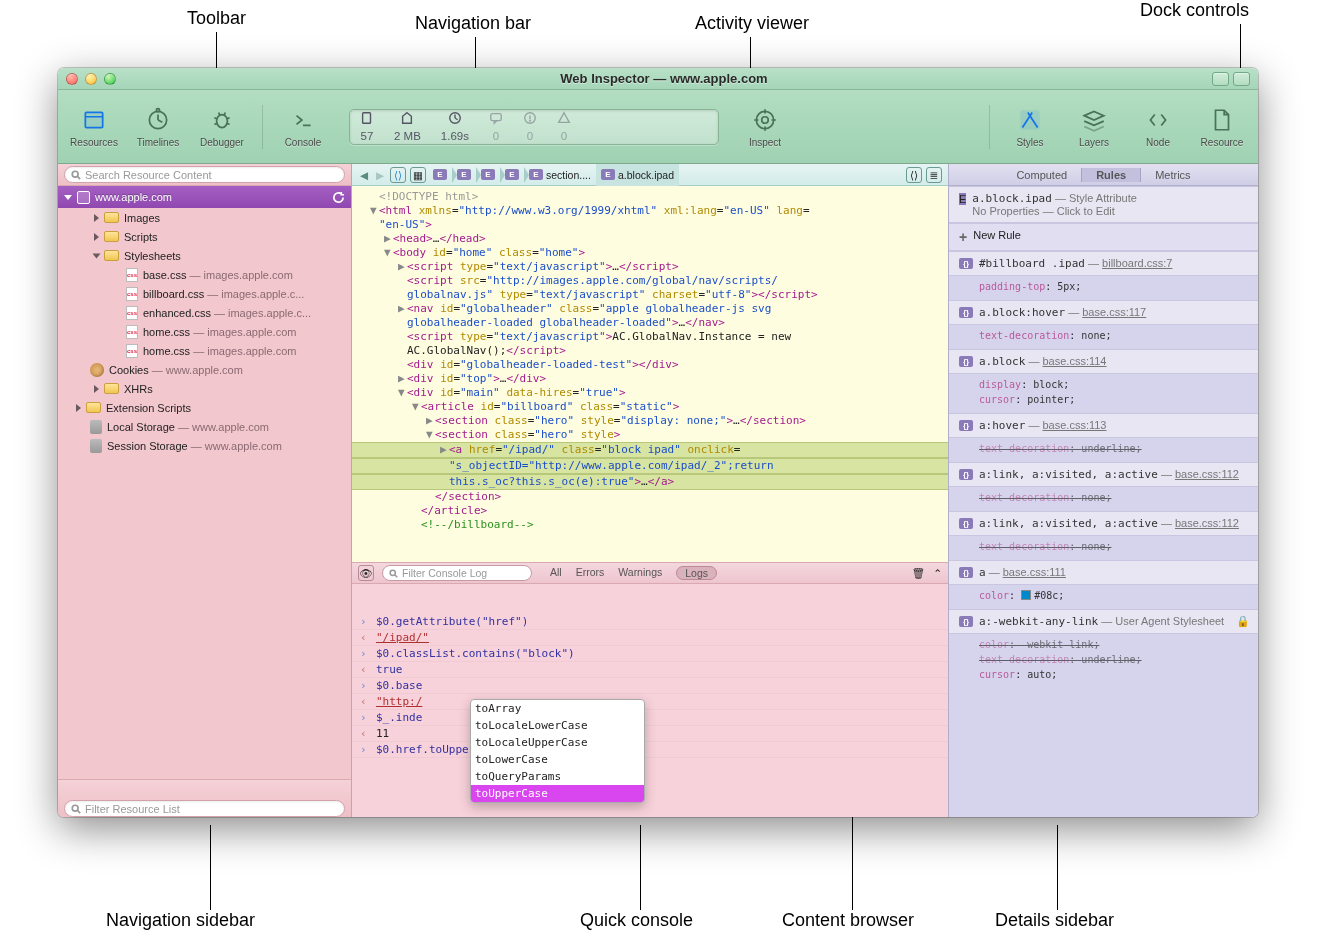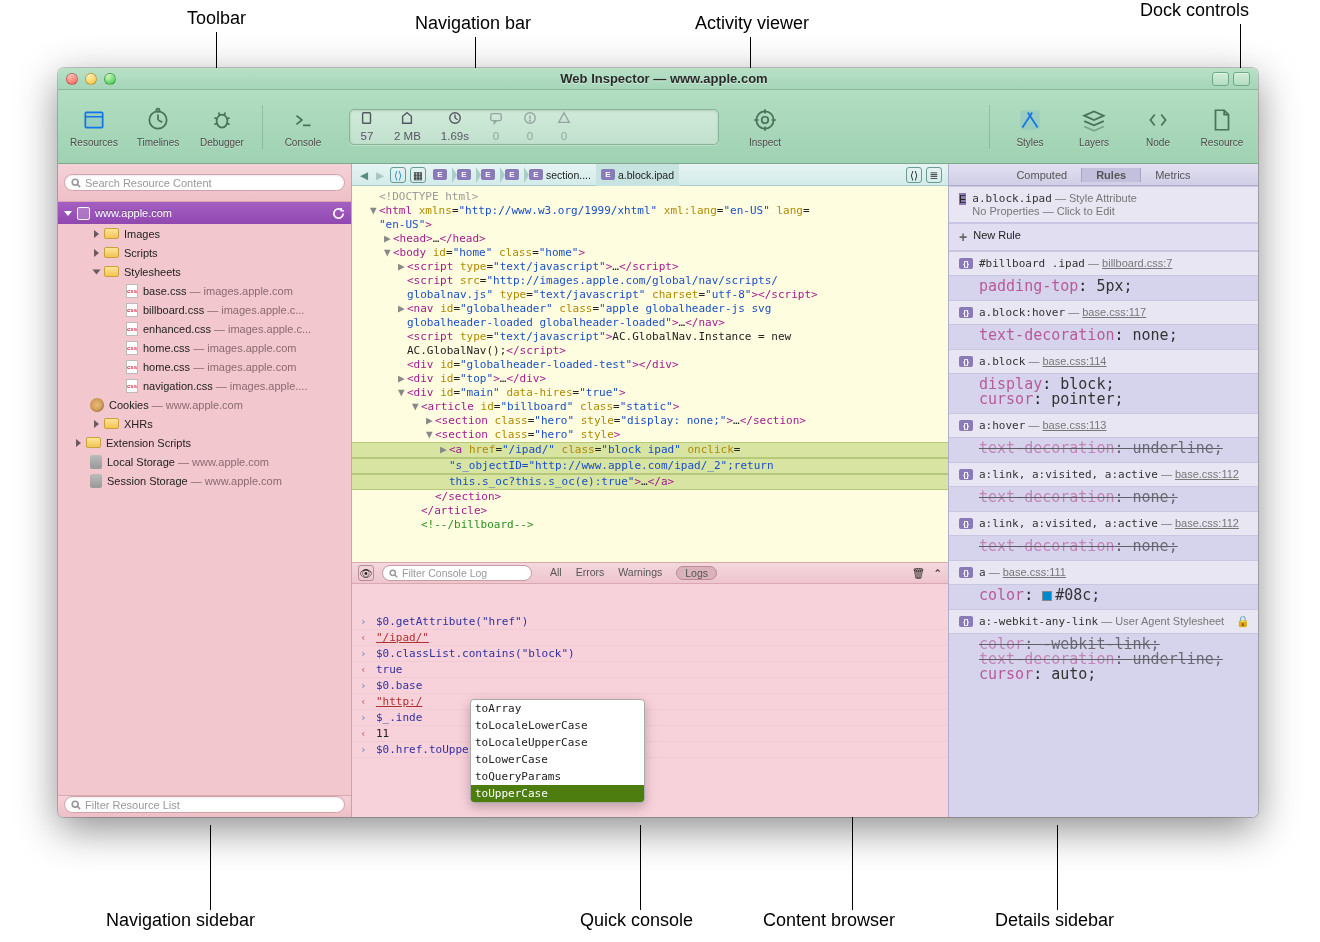--- a/index.html
+++ b/index.html
@@ -29,41 +29,41 @@
   .tsep{width:1px;height:44px;background:rgba(0,0,0,0.13);margin:0 8px;}
   .activity{ flex:none; margin:0 14px; height:36px; min-width:370px; background:linear-gradient(#d0ead9,#c1e1cd); border:1px solid #88b396; border-radius:5px; box-shadow:inset 0 1px 3px rgba(0,0,0,0.12),0 1px 0 rgba(255,255,255,0.3); display:flex; align-items:center; padding:0 10px; gap:20px; font-size:11.5px; color:#556;}
   .activity .stat{display:flex;align-items:center;gap:5px;flex-direction:column;}
   .activity .stat.mut{opacity:0.45;}
   .activity svg{width:14px;height:14px;stroke:#556;fill:none;stroke-width:1.6;}
   .tspacer{flex:1;}
   
   .body{display:flex; height:calc(100% - 22px - 74px);}
   
   .nav{ width:294px; background:#f2c7cd; border-right:1px solid #cfa0a9; display:flex; flex-direction:column;}
-  .searchbar{height:38px; background:linear-gradient(#f4d2d7,#eebfc6); border-bottom:1px solid #d9a8b1; display:flex; align-items:center; padding:0 6px;}
+  .searchbar{height:22px; background:linear-gradient(#f4d2d7,#eebfc6); border-bottom:1px solid #d9a8b1; display:flex; align-items:center; padding:0 6px;}
   .searchfield{flex:1; height:17px; border-radius:9px; background:#fff; border:1px solid #d0a2aa; box-shadow:inset 0 1px 2px rgba(0,0,0,0.08); display:flex; align-items:center; padding:0 6px; gap:4px; color:#999;}
   .searchfield svg{width:10px;height:10px;stroke:#999;fill:none;stroke-width:2;}
   .tree{flex:1; overflow:auto; font-size:11px; padding-top:0;}
   .treehdr{height:22px;background:linear-gradient(#a55fc2,#9048b0);color:#fff;display:flex;align-items:center;gap:5px;padding:0 6px;font-size:11px;text-shadow:0 -1px 0 rgba(0,0,0,0.3);}
   .treehdr .disc{width:0;height:0;border-left:4px solid transparent;border-right:4px solid transparent;border-top:5px solid #fff;}
   .reload{margin-left:auto;width:13px;height:13px;}
   .reload svg{width:13px;height:13px;stroke:#fff;fill:none;stroke-width:1.8;}
   .trow{height:19px;display:flex;align-items:center;gap:5px;padding-left:18px;position:relative;}
   .trow.l2{padding-left:36px;}
   .trow.l3{padding-left:54px;}
   .disc2{width:0;height:0;border-top:4px solid transparent;border-bottom:4px solid transparent;border-left:5px solid #6a5a60;display:inline-block;}
   .disc2.open{transform:rotate(90deg);}
   .fico{width:15px;height:14px;display:flex;align-items:center;justify-content:center;}
   .fico.folder{background:linear-gradient(#ffe49a,#f0c552);border:1px solid #c9a03c;border-radius:2px;width:15px;height:11px;}
   .fico.css{background:#fff;border:1px solid #bbb;width:12px;height:14px;font-size:6px;color:#d24;display:flex;align-items:center;justify-content:center;font-weight:bold;}
   .fico.cookie{width:14px;height:14px;border-radius:50%;background:radial-gradient(#e8b878,#c88a44);box-shadow:inset -1px -1px 2px rgba(0,0,0,0.2);}
   .fico.db{width:12px;height:14px;background:linear-gradient(#bbb,#999);border-radius:2px;}
   .trow .txt{white-space:nowrap;overflow:hidden;text-overflow:ellipsis;}
   .trow .sub{color:#8a6a72;}
-  .filterbar{height:22px;background:linear-gradient(#f4d2d7,#eebfc6);border-top:1px solid #d9a8b1;display:flex;align-items:flex-start;padding:0 6px;}
+  .filterbar{height:38px;background:linear-gradient(#f4d2d7,#eebfc6);border-top:1px solid #d9a8b1;display:flex;align-items:flex-end;padding:0 6px;}
   
   .content{flex:1; display:flex; flex-direction:column; min-width:0;}
   .navbar{height:22px;background:linear-gradient(#e6f4f3,#d3ece9);border-bottom:1px solid #a9cec9;display:flex;align-items:center;padding:0 4px;font-size:10.5px;}
   .navarrow{width:16px;height:16px;display:flex;align-items:center;justify-content:center;color:#5a8a84;}
   .crumbs{flex:1;display:flex;align-items:center;overflow:hidden;gap:0;}
   .crumb{display:flex;align-items:center;gap:3px;padding:0 5px;height:22px;position:relative;}
   .crumb::after{content:'';position:absolute;right:-5px;top:3px;width:0;height:0;border-top:8px solid transparent;border-bottom:8px solid transparent;border-left:5px solid #a9cec9;}
   .crumb:last-child::after{display:none;}
   .crumb .tg{width:14px;height:11px;border-radius:2px;font-size:8px;display:flex;align-items:center;justify-content:center;color:#fff;font-weight:bold;}
   .tg.E{background:#8a7ab8;}
@@ -93,31 +93,31 @@
   .qbody{flex:1;overflow:auto;padding-top:30px;}
   .cl{display:flex;gap:6px;padding:1px 8px;border-bottom:1px solid rgba(0,0,0,0.03);}
   .cl .pm{color:#6a88c8;width:10px;}
   .cl .pm.out{color:#c86a6a;}
   .c-prop{color:#3030a0;}
   .c-str{color:#b03030;text-decoration:underline;}
   .c-bool{color:#3030a0;}
   .c-lit{color:#222;}
   .autocom{position:absolute;left:118px;bottom:14px;width:175px;background:#fff;border:1px solid #aaa;box-shadow:0 4px 12px rgba(0,0,0,0.25);border-radius:4px;overflow:hidden;font-family:Menlo,monospace;font-size:11px;}
   .autocom .it{padding:1px 4px;line-height:15px;}
-  .autocom .it.sel{background:#4d7c0f;color:#fff;}
+  .autocom .it.sel{background:#d946ef;color:#fff;}
   
   .details{width:310px;background:#d6d4ec;border-left:1px solid #b0aecb;display:flex;flex-direction:column;font-size:11px;}
   .dtabs{height:22px;background:linear-gradient(#e2e0f0,#d0cee6);border-bottom:1px solid #b0aecb;display:flex;align-items:center;justify-content:center;gap:0;}
   .dtabs .dt{padding:0 14px;height:14px;display:flex;align-items:center;color:#555;cursor:pointer;}
   .dtabs .dt.sel{background:#c3c0dd;border-left:1px solid #a6a3c6;border-right:1px solid #a6a3c6;font-weight:bold;}
   .dbody{flex:1;overflow:auto;}
   .rulehdr{background:#e8e6f3;border-top:1px solid #c8c6e0;border-bottom:1px solid #c8c6e0;padding:5px 10px;display:flex;align-items:flex-start;gap:6px;min-height:18px;}
   .hcontent{flex:1;}
   .rulehdr .tg{flex:none;margin-top:1px;}
-  .rulebody{padding:3px 10px 6px 30px;font-family:Menlo,monospace;font-size:15px;line-height:15px;}
+  .rulebody{padding:3px 10px 6px 30px;font-family:Menlo,monospace;font-size:10px;line-height:15px;}
   .sel-txt{font-family:Menlo,monospace;color:#333;}
   .src{color:#777;}
   .src a{color:#777;text-decoration:underline;}
   .prop{color:#b85a9a;}
   .val{color:#333;}
   .strike{text-decoration:line-through;opacity:0.65;}
   .swatch{display:inline-block;width:10px;height:10px;border:1px solid #888;vertical-align:-1px;margin-right:3px;}
   .lockrow{position:relative;}
   .lock{position:absolute;right:8px;top:5px;color:#888;}
   .tg.CB{background:#8a7ab8;width:14px;height:11px;border-radius:2px;font-size:8px;display:inline-flex;align-items:center;justify-content:center;color:#fff;font-weight:bold;}
@@ -132,21 +132,21 @@
 <div class="annoline" style="top:37px;left:475px;width:1px;height:128px"></div>
 <div class="annot" style="top:13px;left:695px">Activity viewer</div>
 <div class="annoline" style="top:37px;left:750px;width:1px;height:60px"></div>
 <div class="annot" style="top:0px;left:1140px">Dock controls</div>
 <div class="annoline" style="top:24px;left:1240px;width:1px;height:44px"></div>
 
 <div class="annot" style="top:910px;left:106px">Navigation sidebar</div>
 <div class="annoline" style="top:825px;left:210px;width:1px;height:85px"></div>
 <div class="annot" style="top:910px;left:580px">Quick console</div>
 <div class="annoline" style="top:825px;left:640px;width:1px;height:85px"></div>
-<div class="annot" style="top:910px;left:763px">Content browser</div>
+<div class="annot" style="top:910px;left:782px">Content browser</div>
 <div class="annoline" style="top:560px;left:852px;width:1px;height:350px"></div>
 <div class="annot" style="top:910px;left:995px">Details sidebar</div>
 <div class="annoline" style="top:825px;left:1057px;width:1px;height:85px"></div>
 
 <div class="window">
 
   <div class="titlebar">
     <div class="traffic">
       <div class="dot red"></div>
       <div class="dot yellow"></div>
@@ -363,25 +363,20 @@
             </div>
             <div class="trow l3">
               <span style="width:9px;display:inline-block"></span>
               <span class="fico css">css</span>
               <span class="txt">home.css<span class="sub"> — images.apple.com</span></span>
             </div>
             <div class="trow l3">
               <span style="width:9px;display:inline-block"></span>
               <span class="fico css">css</span>
               <span class="txt">home.css<span class="sub"> — images.apple.com</span></span>
-            </div>
-            <div class="trow l3">
-              <span style="width:9px;display:inline-block"></span>
-              <span class="fico css">css</span>
-              <span class="txt">navigation.css<span class="sub"> — images.apple....</span></span>
             </div>
             <div class="trow ">
               <span style="width:9px;display:inline-block"></span>
               <span class="fico cookie"></span>
               <span class="txt">Cookies<span class="sub"> — www.apple.com</span></span>
             </div>
             <div class="trow l2">
               <span class="disc2 "></span>
               <span class="fico folder"></span>
               <span class="txt">XHRs</span>

